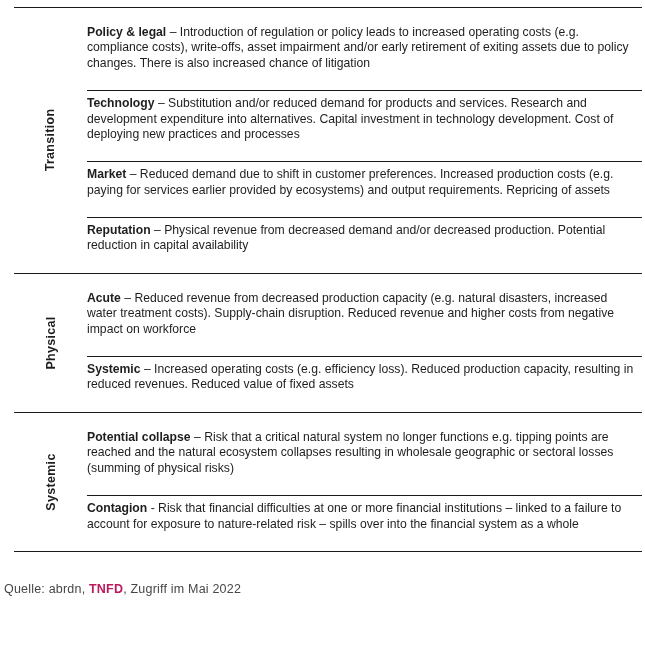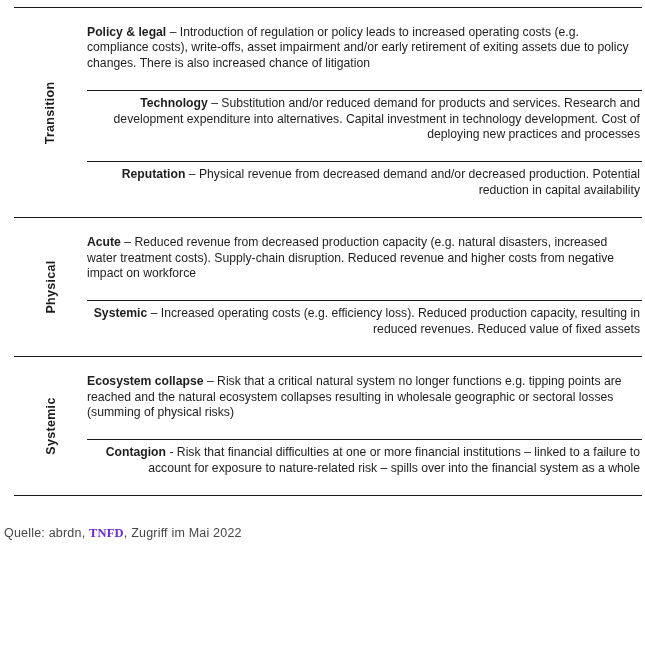--- a/index.html
+++ b/index.html
@@ -20,60 +20,61 @@
     flex:0 0 73px; display:flex; align-items:center; justify-content:center;
   }
   .label-cell .vtext {
     transform:rotate(-90deg); white-space:nowrap;
     font-weight:bold; font-size:12.5px; letter-spacing:.3px; color:#1e1e1e;
   }
   .rows { flex:1 1 auto; min-width:0; }
   .row {
     padding:5px 2px 7px 0; font-size:12.2px; line-height:15.3px;
   }
-  .row + .row { border-top:1.1px solid #1a1a1a;text-align:right; }
+  .row + .row { border-top:1.1px solid #1a1a1a; }
   .row strong { font-weight:bold; }
 
   
   .source {
     margin:30px 0 0 4px; font-size:12.5px; color:#474747; letter-spacing:.2px;
   }
-  .source b { font-weight:bold; color:#6d28d9;font-family:Liberation Serif, serif; }
+  .source b { font-weight:bold; color:#be185d; }
 </style>
 </head>
 <body>
 
 <div class="risk-table">
 
   <div class="group">
     <div class="label-cell">
       <span class="vtext">Transition</span>
     </div>
     <div class="rows">
       <p class="row"><strong>Policy &amp; legal</strong> <span>– Introduction of regulation or policy leads to increased operating costs (e.g. compliance costs), write-offs, asset impairment and/or early retirement of exiting assets due to policy changes. There is also increased chance of litigation</span></p>
       <p class="row"><strong>Technology</strong> <span>– Substitution and/or reduced demand for products and services. Research and development expenditure into alternatives. Capital investment in technology development. Cost of deploying new practices and processes</span></p>
+      <p class="row"><strong>Market</strong> <span>– Reduced demand due to shift in customer preferences. Increased production costs (e.g. paying for services earlier provided by ecosystems) and output requirements. Repricing of assets</span></p>
       <p class="row"><strong>Reputation</strong> <span>– Physical revenue from decreased demand and/or decreased production. Potential reduction in capital availability</span></p>
     </div>
   </div>
 
   <div class="group">
     <div class="label-cell">
       <span class="vtext">Physical</span>
     </div>
     <div class="rows">
       <p class="row"><strong>Acute</strong> <span>– Reduced revenue from decreased production capacity (e.g. natural disasters, increased water treatment costs). Supply-chain disruption. Reduced revenue and higher costs from negative impact on workforce</span></p>
       <p class="row"><strong>Systemic</strong> <span>– Increased operating costs (e.g. efficiency loss). Reduced production capacity, resulting in reduced revenues. Reduced value of fixed assets</span></p>
     </div>
   </div>
 
   <div class="group">
     <div class="label-cell">
       <span class="vtext">Systemic</span>
     </div>
     <div class="rows">
-      <p class="row"><strong>Ecosystem collapse</strong> <span>– Risk that a critical natural system no longer functions e.g. tipping points are reached and the natural ecosystem collapses resulting in wholesale geographic or sectoral losses (summing of physical risks)</span></p>
+      <p class="row"><strong>Potential collapse</strong> <span>– Risk that a critical natural system no longer functions e.g. tipping points are reached and the natural ecosystem collapses resulting in wholesale geographic or sectoral losses (summing of physical risks)</span></p>
       <p class="row"><strong>Contagion</strong> <span>- Risk that financial difficulties at one or more financial institutions – linked to a failure to account for exposure to nature-related risk – spills over into the financial system as a whole</span></p>
     </div>
   </div>
 
 </div>
 
 <p class="source"><span>Quelle: abrdn, </span><b>TNFD</b><span>, Zugriff im Mai 2022</span></p>
 
 </body></html>

